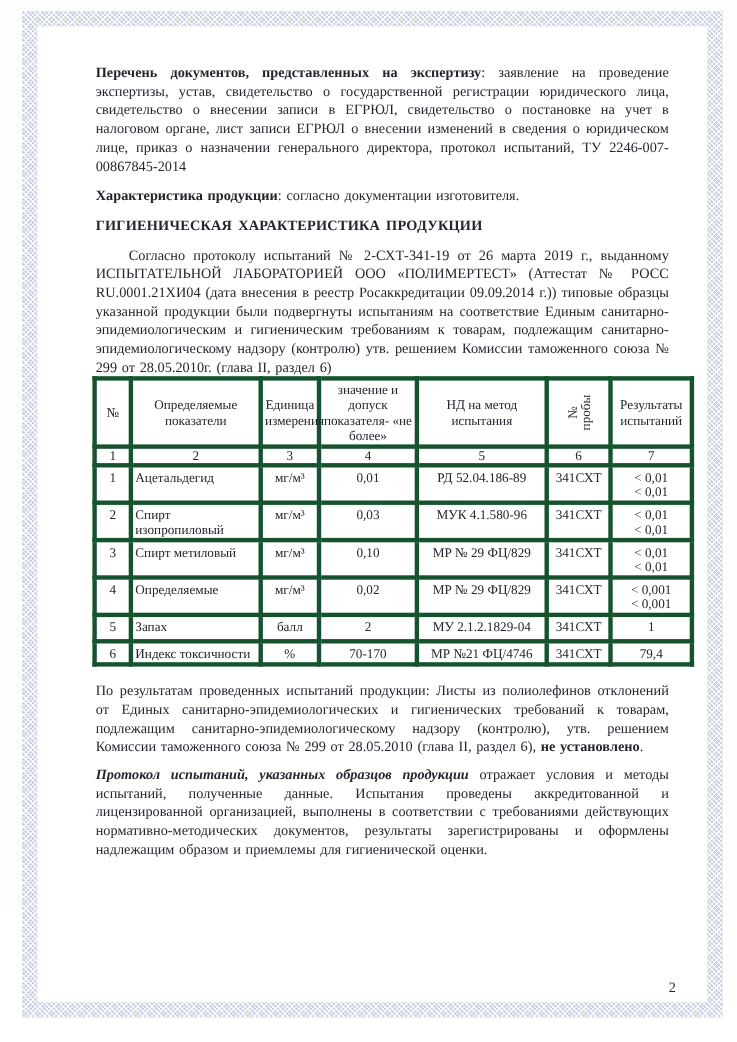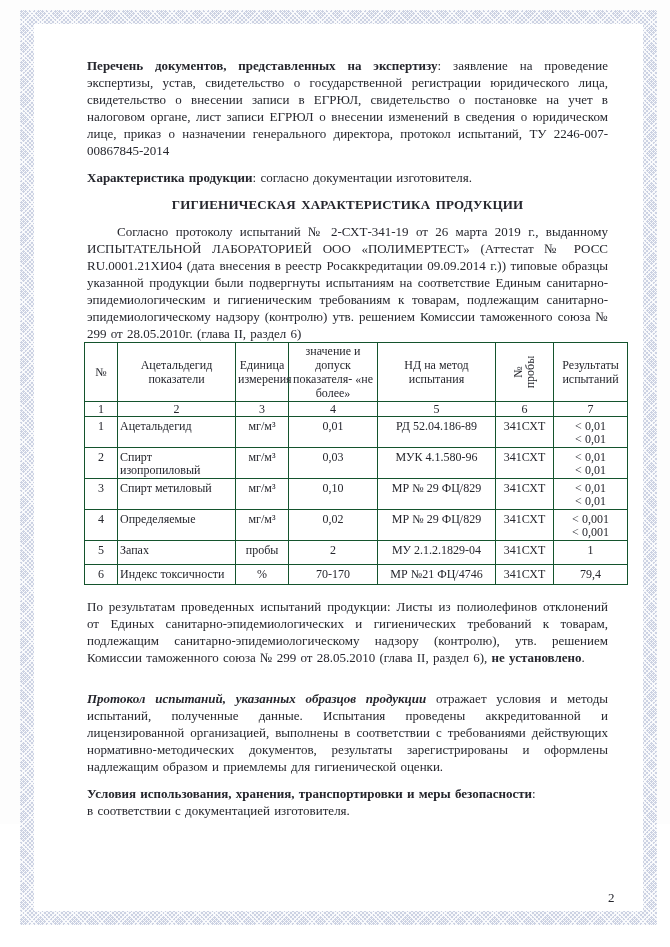--- a/index.html
+++ b/index.html
@@ -15,36 +15,36 @@
     background-image:
       repeating-linear-gradient(45deg, rgba(255,255,255,.85) 0 1px, rgba(255,255,255,0) 1px 3px),
       repeating-linear-gradient(135deg, rgba(255,255,255,.85) 0 1px, rgba(255,255,255,0) 1px 3px);
   }
   .frame-inner{position:absolute;left:34px;top:24px;width:609px;height:887px;background:#ffffff;}
   .content{
     position:absolute;left:87px;top:57px;width:521px;
     font-size:13px;line-height:17px;text-align:justify;word-spacing:1px;
   }
   .para{margin:0;}
-  .m8{margin-top:24px;}
+  .m8{margin-top:8px;}
   .m13{margin-top:10px;}
   .heading{
-    margin:10px 0 10px 0;text-align:center;font-weight:bold;
+    margin:10px 0 10px 0;text-align:left;font-weight:bold;
     letter-spacing:.2px;word-spacing:2px;
   }
   .indent{text-indent:30px;}
   .bi{font-weight:bold;font-style:italic;}
   .line{display:block;}
   
   table.spec{
     border-collapse:collapse;table-layout:fixed;
     width:543px;margin:0 0 13px -3px;
     font-size:12px;line-height:13px;text-align:center;word-spacing:0;
   }
-  table.spec td{border:1px solid #14532d;padding:1px 2px;vertical-align:middle;}
+  table.spec td{border:4px solid #14532d;padding:1px 2px;vertical-align:middle;}
   tr.hdr{height:46px;}
   tr.hdr td{line-height:14px;}
   tr.numrow{height:15px;}
   tr.numrow td{padding:0 2px;}
   tr.datarow td{vertical-align:top;padding-top:3px;}
   tr.r27{height:27px;}
   tr.r24{height:24px;}
   tr.r20{height:20px;}
   td.name{text-align:left;padding-left:7px;}
   td.result{white-space:pre-line;line-height:13px;}
@@ -78,21 +78,21 @@
           <col style="width:118px">
           <col style="width:53px">
         <col style="width:89px">
           <col style="width:118px">
           <col style="width:58px">
         <col style="width:74px">
       </colgroup>
       <tbody>
         <tr class="hdr">
           <td>№</td>
-          <td>Ацетальдегид показатели</td>
+          <td>Определяемые показатели</td>
           <td>Единица измерения</td>
           <td>значение и допуск показателя- «не более»</td>
           <td>НД на метод испытания</td>
           <td><span class="rot-text">№
 пробы</span></td>
           <td>Результаты испытаний</td>
         </tr>
         <tr class="numrow">
           <td>1</td>
           <td>2</td>
@@ -138,21 +138,21 @@
           <td>мг/м³</td>
           <td>0,02</td>
           <td>МР № 29 ФЦ/829</td>
           <td>341СХТ</td>
           <td class="result">&lt; 0,001
 &lt; 0,001</td>
         </tr>
         <tr class="datarow r24">
           <td>5</td>
           <td class="name">Запах</td>
-          <td>пробы</td>
+          <td>балл</td>
           <td>2</td>
           <td>МУ 2.1.2.1829-04</td>
           <td>341СХТ</td>
           <td class="result">1</td>
         </tr>
         <tr class="datarow r20">
           <td>6</td>
           <td class="name">Индекс токсичности</td>
           <td>%</td>
           <td>70-170</td>
@@ -160,21 +160,17 @@
           <td>341СХТ</td>
           <td class="result">79,4</td>
         </tr>
       </tbody>
     </table>
 
     <p class="para"><span>По результатам проведенных испытаний продукции: Листы из полиолефинов отклонений от Единых санитарно-эпидемиологических и гигиенических требований к товарам, подлежащим санитарно-эпидемиологическому надзору (контролю), утв. решением Комиссии таможенного союза № 299 от 28.05.2010 (глава II, раздел 6), </span><b>не установлено</b><span>.</span></p>
 
     <p class="para m8"><b class="bi">Протокол испытаний, указанных образцов продукции</b><span> отражает условия и методы испытаний, полученные данные. Испытания проведены аккредитованной и лицензированной организацией, выполнены в соответствии с требованиями действующих нормативно-методических документов, результаты зарегистрированы и оформлены надлежащим образом и приемлемы для гигиенической оценки.</span></p>
 
-    <p class="para m13">
-      <span class="line"><b>Условия использования, хранения, транспортировки и меры безопасности</b><span>:</span></span>
-      <span class="line">в соответствии с документацией изготовителя.</span>
-    </p>
 
   </div>
 
   <div class="pagenum">2</div>
 </div>
 
 </body></html>

